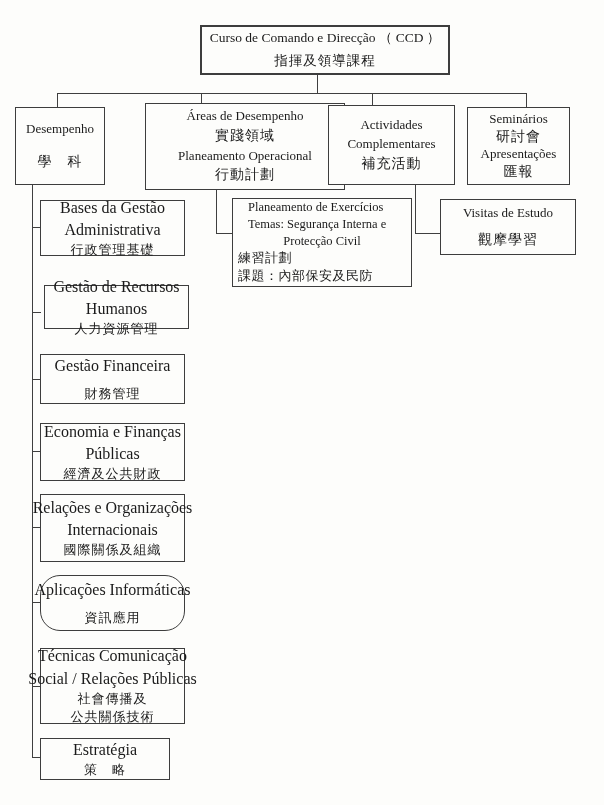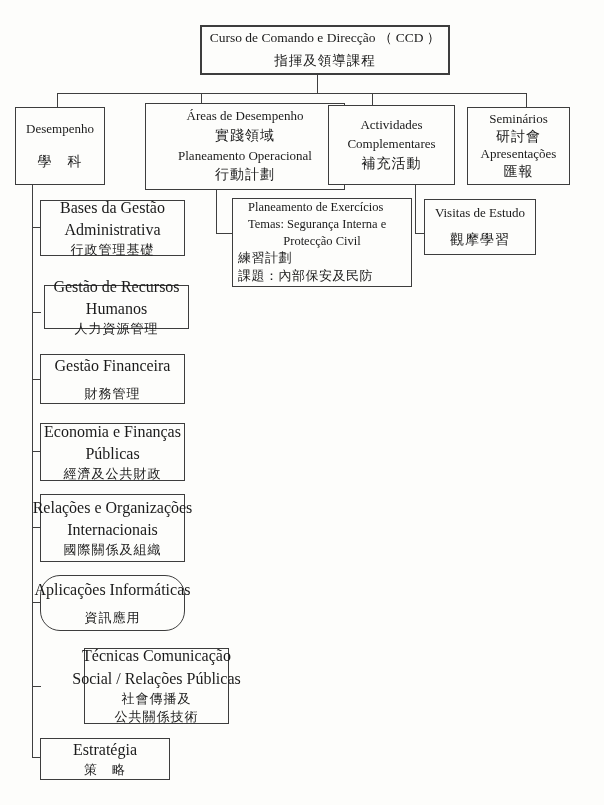--- a/index.html
+++ b/index.html
@@ -86,21 +86,21 @@
   </div>
 
   <div class="box left-box" style="left:232px;top:198px;width:180px;height:89px;">
     <div class="ln indent">Planeamento de Exercícios</div>
     <div class="ln indent">Temas: Segurança Interna e</div>
     <div class="ln centered">Protecção Civil</div>
     <div class="ln cjk">練習計劃</div>
     <div class="ln cjk">課題：內部保安及民防</div>
   </div>
 
-  <div class="box gap8" style="left:424px;top:199px;width:112px;height:56px;">
+  <div class="box gap8" style="left:440px;top:199px;width:136px;height:56px;">
     <div class="ln">Visitas de Estudo</div>
     <div class="ln cjk">觀摩學習</div>
   </div>
 
   <div class="box subject" style="left:40px;top:200px;width:145px;height:56px;">
     <div class="ln">Bases da Gestão</div>
     <div class="ln">Administrativa</div>
     <div class="ln cjk">行政管理基礎</div>
   </div>
 
@@ -125,21 +125,21 @@
     <div class="ln">Economia e Finanças</div>
     <div class="ln">Públicas</div>
     <div class="ln cjk">經濟及公共財政</div>
   </div>
 
   <div class="box subject gap8" style="left:40px;top:575px;width:145px;height:56px;border-radius:20px;">
     <div class="ln">Aplicações Informáticas</div>
     <div class="ln cjk">資訊應用</div>
   </div>
 
-  <div class="box subject" style="left:40px;top:648px;width:145px;height:76px;margin-left:44px;">
+  <div class="box subject" style="left:40px;top:648px;width:145px;height:76px;">
     <div class="ln">Técnicas Comunicação</div>
     <div class="ln">Social / Relações Públicas</div>
     <div class="ln cjk">社會傳播及</div>
     <div class="ln cjk">公共關係技術</div>
   </div>
 
   <div class="box subject" style="left:40px;top:738px;width:130px;height:42px;">
     <div class="ln">Estratégia</div>
     <div class="ln cjk">策　略</div>
   </div>

